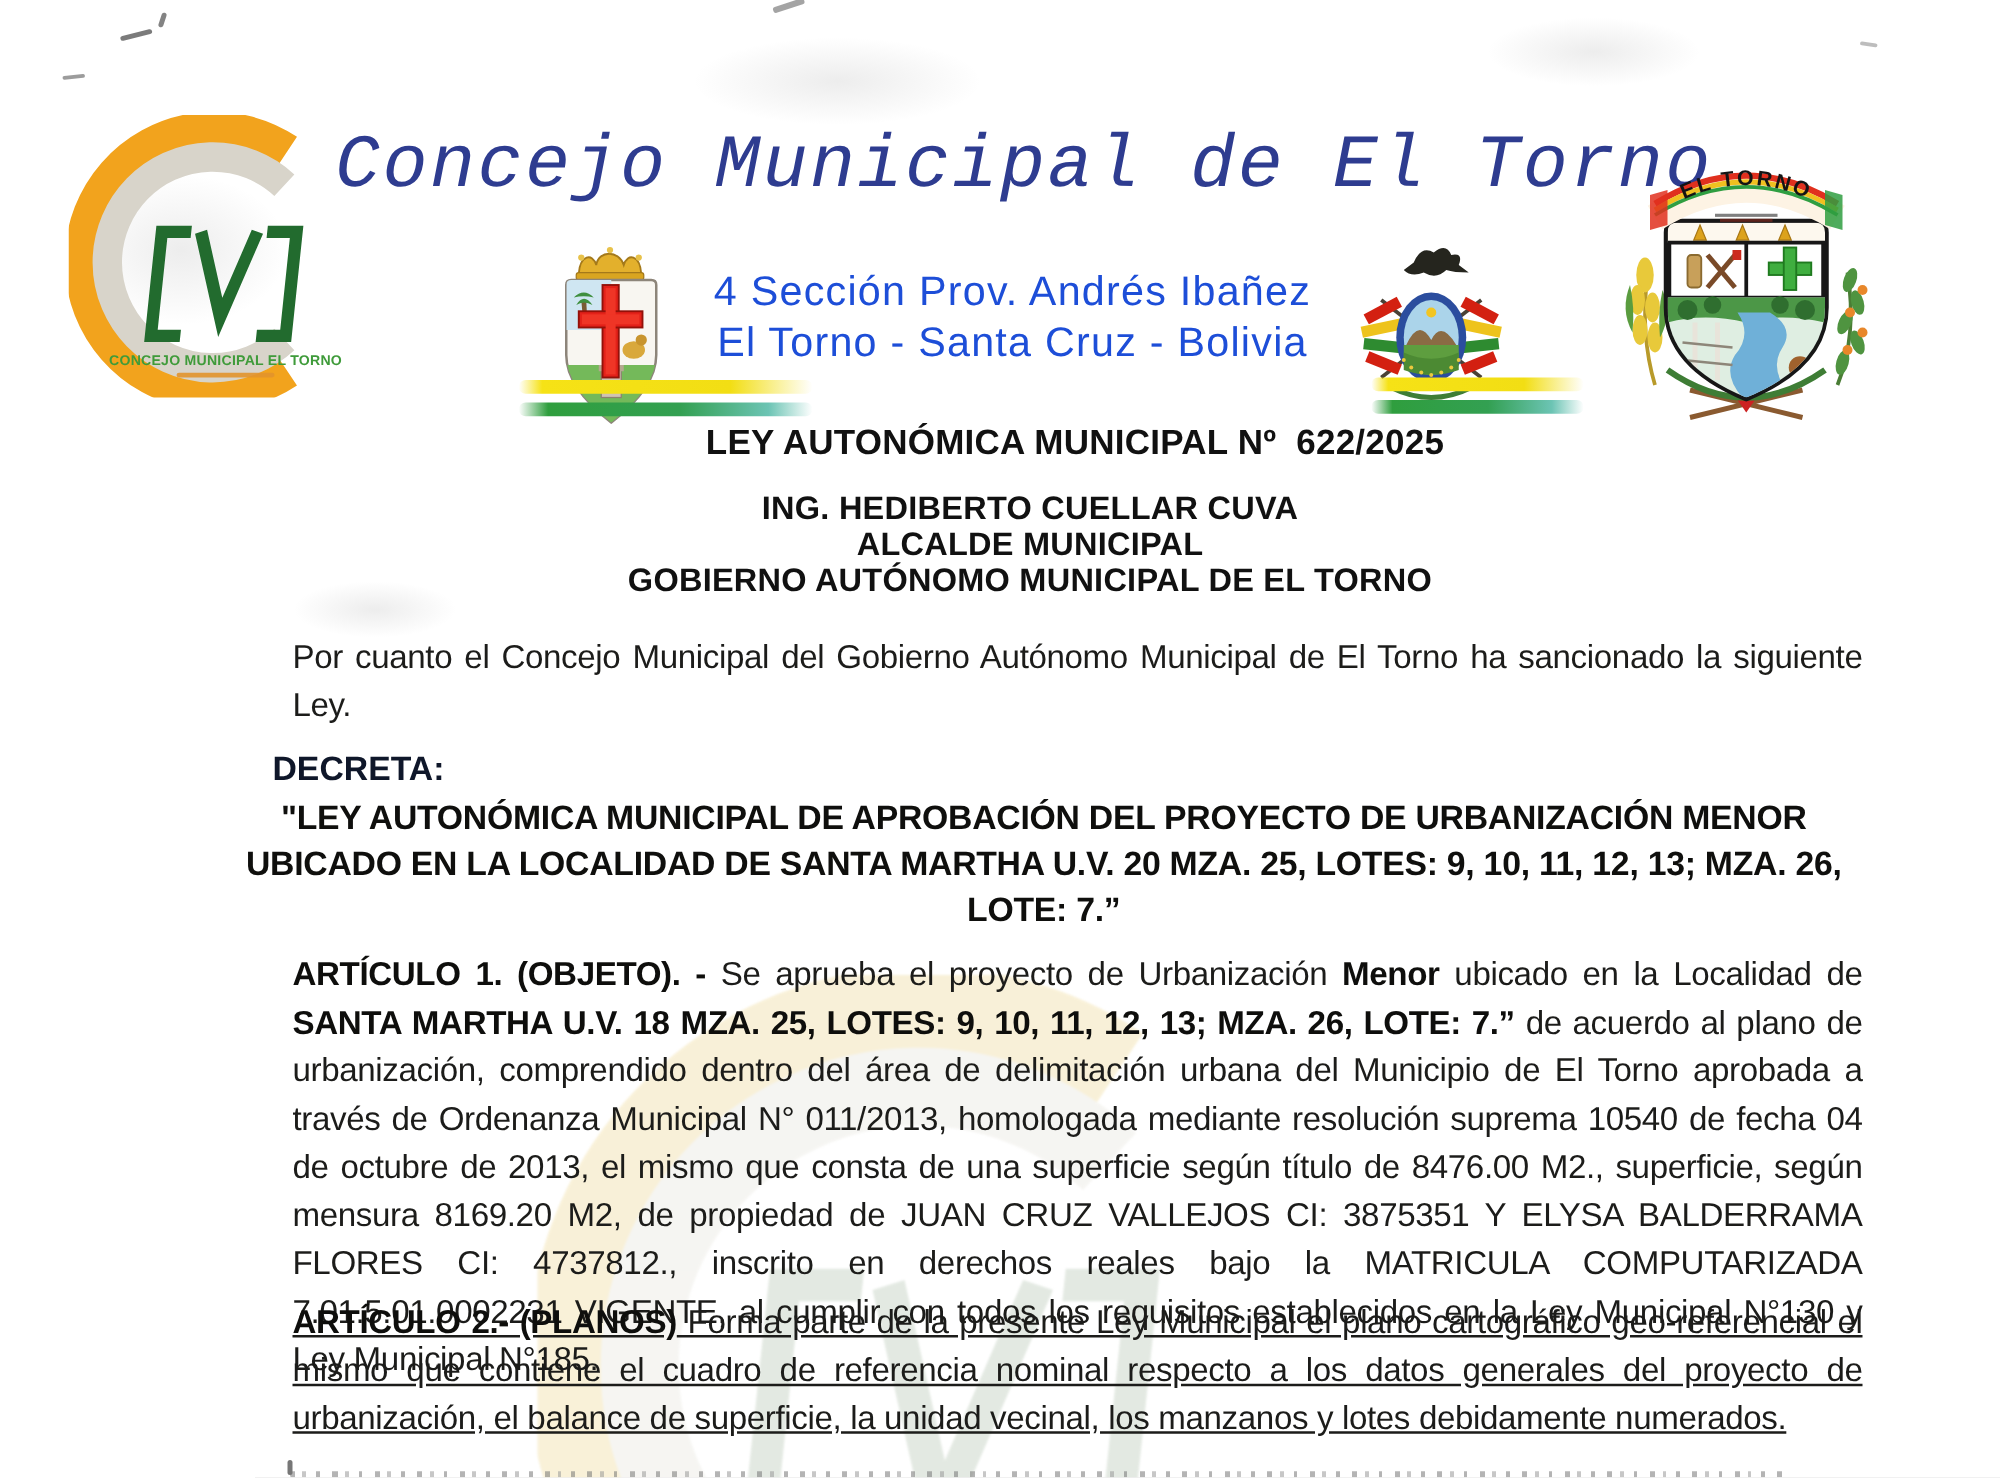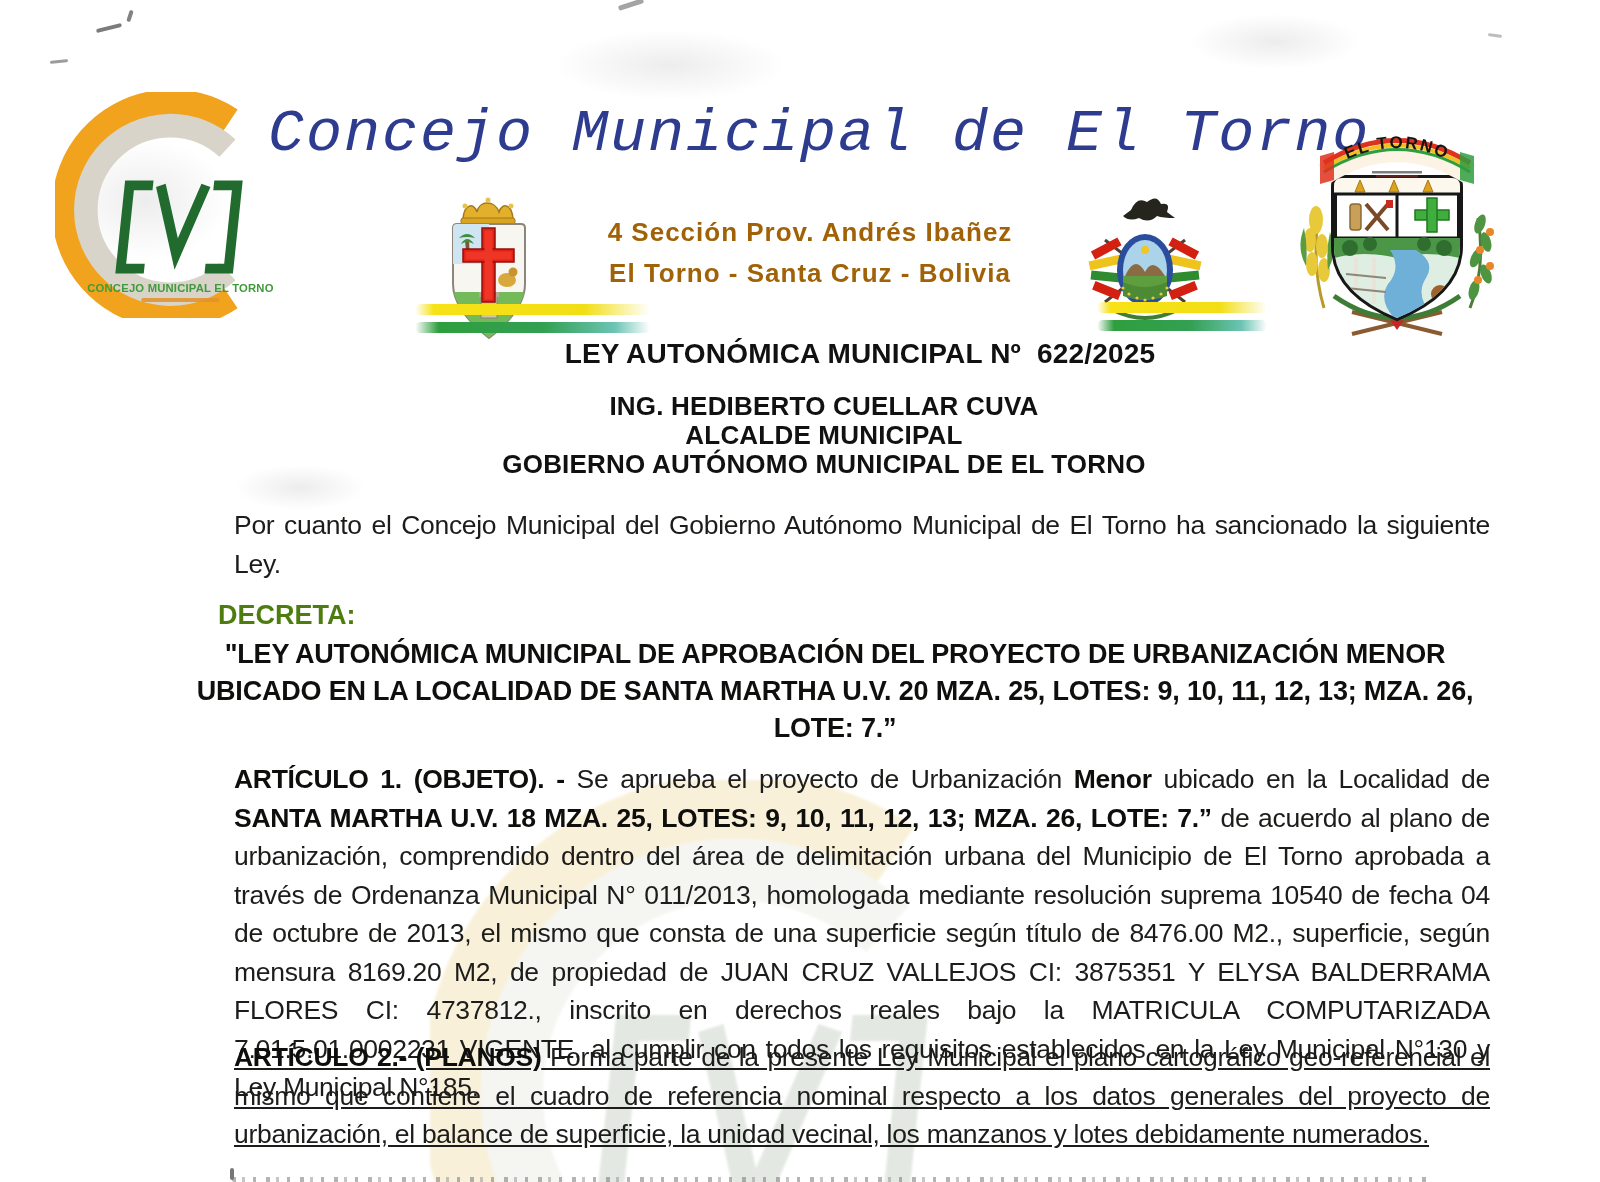--- a/index.html
+++ b/index.html
@@ -15,21 +15,21 @@
     left:268px; top:100px; width:1055px; text-align:center;
     font-family:Liberation Mono, monospace; font-style:italic; font-weight:500;
     font-size:60px; letter-spacing:2px; color:#2e3c90; white-space:nowrap;
   }
   .logo-cm{left:55px; top:92px; width:245px; height:226px;}
   .shield-sc{left:443px; top:192px; width:92px; height:152px;}
   .arms-bo{left:1083px; top:192px; width:124px; height:140px;}
   .crest-et{left:1294px; top:108px; width:206px; height:236px;}
   .subtitle{
     left:540px; top:212px; width:540px; text-align:center;
-    font-weight:bold; font-size:26px; line-height:41px; color:#a16207; letter-spacing:1px;
+    font-weight:normal; font-size:33px; line-height:41px; color:#1d4ed8; letter-spacing:1px;
   }
   .stripes{display:block;}
   .stripes-l{left:415px; top:304px; width:235px;}
   .stripes-r{left:1097px; top:302px; width:170px;}
   .bar{height:11px; border-radius:6px;}
   .bar-y{background:linear-gradient(90deg, rgba(246,226,22,0) 0%, #f6e216 8%, #f2de14 72%, rgba(246,226,22,0) 100%);}
   .bar-g{margin-top:7px; background:linear-gradient(90deg, rgba(47,158,62,0) 0%, #2f9e3e 10%, #33a052 55%, #6cc4b4 85%, rgba(108,196,180,0) 100%);}
   
   .law-number{
     left:0; top:338px; width:1600px; text-align:center; transform:translateX(60px);
@@ -39,21 +39,21 @@
     left:0; top:392px; width:1600px; text-align:center;
     font-weight:bold; font-size:26px; line-height:29px; color:#111; letter-spacing:.2px;padding-left:24px;
   }
   
   .para{
     font-size:26.5px; line-height:39px; text-align:justify; letter-spacing:-0.3px;
     color:#1c1c1a;
     margin-left:16px;
   }
   .preamble{left:218px; top:506px; width:1256px;}
-  .decreta{left:218px; top:600px; font-weight:bold; font-size:27px; color:#4d7c0f;}
+  .decreta{left:218px; top:600px; font-weight:bold; font-size:27px; color:#0f172a;}
   .decree-title{
     left:160px; top:636px; width:1280px; text-align:center; transform:translateX(35px);
     font-weight:bold; font-size:27px; line-height:37px; color:#0f0f0d; letter-spacing:-0.2px;
   }
   .article1{left:218px; top:760px; width:1256px; line-height:38.5px;}
   .article2{left:218px; top:1038px; width:1256px; line-height:38.5px;text-decoration:underline;}
   .b{font-weight:bold; color:#0e0e0c;}
   
   .watermark{left:430px; top:780px; width:650px; height:600px; z-index:0; opacity:.5; filter:blur(1px);}
   

